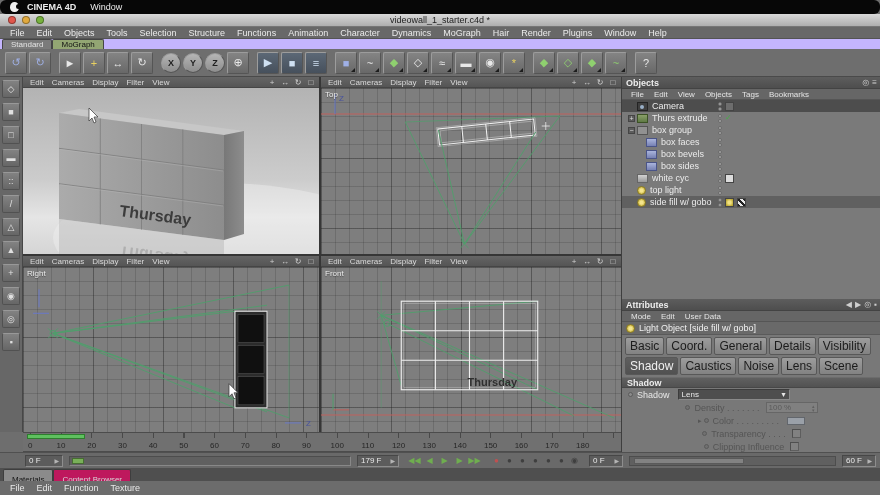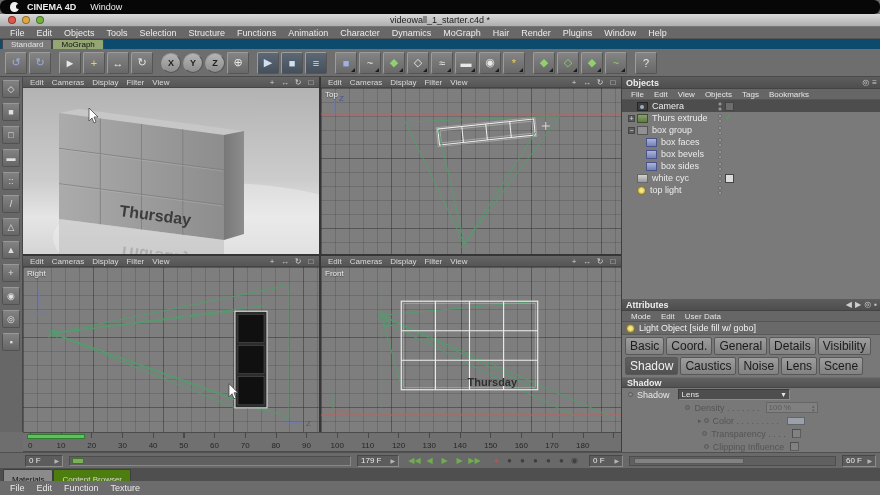--- a/index.html
+++ b/index.html
@@ -20,21 +20,21 @@
   .tl.red{background:#e0574c;margin-left:8px;}
   .tl.yel{background:#e0a93e;}
   .tl.grn{background:#77b23e;}
   .wtitle{position:absolute;left:0;right:0;text-align:center;font-size:9px;color:#222;}
 
   
   .menubar{position:absolute;top:27px;left:0;width:880px;height:12px;background:#686868;border-bottom:1px solid #545454;display:flex;align-items:center;padding-left:4px;font-size:9px;}
   .menubar .menu{padding:0 6px;color:#ebebeb;}
 
   
-  .tabsrow{position:absolute;top:39px;left:0;width:880px;height:10px;background:#0c4a6e;display:flex;align-items:flex-end;padding-left:2px;font-size:8px;}
+  .tabsrow{position:absolute;top:39px;left:0;width:880px;height:10px;background:#c4b5fd;display:flex;align-items:flex-end;padding-left:2px;font-size:8px;}
   .ltab{padding:0 8px;height:10px;line-height:10px;border:1px solid #454545;border-bottom:none;border-radius:2px 2px 0 0;}
   .ltab.std{background:#7b7b7b;color:#e3e3e3;}
   .ltab.mg{background:#93a673;color:#121212;}
 
   
   .toolbar{position:absolute;top:49px;left:0;width:880px;height:28px;background:#6e6e6e;border-bottom:1px solid #4a4a4a;display:flex;align-items:center;padding-left:4px;}
   .ticon{position:relative;width:22px;height:22px;margin:0 1px;background:linear-gradient(#848484,#686868);border:1px solid #555;border-top-color:#9c9c9c;border-left-color:#9c9c9c;border-radius:2px;display:flex;align-items:center;justify-content:center;font-size:11px;color:#e8e8e8;}
   .ticon.round{border-radius:50%;width:20px;height:20px;color:#1f1f1f;background:linear-gradient(#b5b5b5,#8d8d8d);font-size:9px;font-weight:bold;}
   .ticon.dark{background:linear-gradient(#5c6876,#46505c);color:#cfe0f2;}
   .ticon.blue{color:#9fb0e6;}
@@ -143,21 +143,21 @@
   .track2{flex:1;height:10px;background:#606060;border:1px solid #4d4d4d;position:relative;margin:0 6px;}
   .track2 .handle{position:absolute;left:4px;top:1px;width:110px;height:6px;background:#828282;border:1px solid #5a5a5a;}
   .tbtn{width:15px;text-align:center;font-size:8px;color:#6fae4f;flex:none;}
   .rbtn{width:13px;text-align:center;font-size:8px;color:#3f3f3f;flex:none;}
   .rbtn.rec{color:#c05050;}
 
   
   .mattabs{position:absolute;top:468px;left:0;width:880px;height:13px;background:#4f4f4f;display:flex;align-items:flex-end;padding-left:3px;font-size:8px;}
   .mtab{padding:4px 8px;height:12px;line-height:12px;border:1px solid #3e3e3e;border-bottom:none;border-radius:2px 2px 0 0;}
   .mtab.active{background:#8b8b8b;color:#141414;}
-  .mtab.idle{background:#4d7c0f;color:#d8d8d8;margin-top:37px;}
+  .mtab.idle{background:#be185d;color:#d8d8d8;margin-top:37px;}
   .matmenus{position:absolute;top:481px;left:0;width:880px;height:14px;background:#6c6c6c;display:flex;align-items:center;padding-left:4px;font-size:9px;color:#e8e8e8;}
   .matmenus .menu{padding:0 6px;}
 </style>
 </head>
 <body>
 
 <div id="root">
 
   <div class="macbar">
     <span class="apple"></span>
@@ -565,20 +565,33 @@
           <span>top light</span>
           <span class="ocols">
             <span class="vdots">
                 <i></i>
                 <i></i>
               </span>
           </span>
         </div>
 
 
+        <div class="orow sel">
+          <span class="expspace"></span>
+          <span class="oicon oi-light"></span>
+          <span>side fill w/ gobo</span>
+          <span class="ocols">
+            <span class="vdots">
+                <i></i>
+                <i></i>
+              </span>
+            <span class="tag tag-lighttag"></span>
+            <span class="tag tag-checker"></span>
+          </span>
+        </div>
 
       </div>
     </div>
 
     <div id="attributes">
       <div class="phead">
         <span class="ptitle">Attributes</span>
         <span class="phicons">
           <span>◀</span>
           <span>▶</span>

